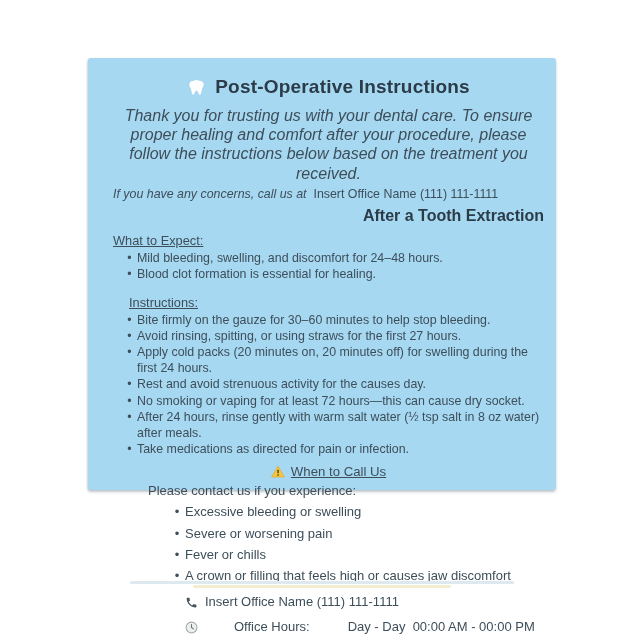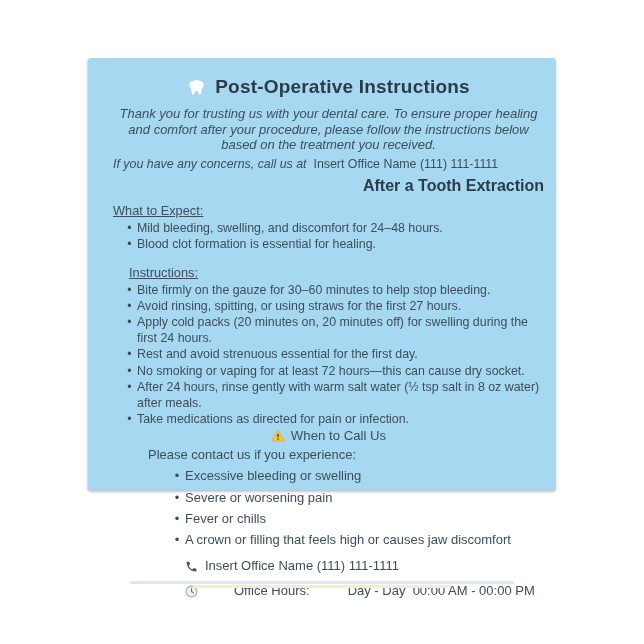--- a/index.html
+++ b/index.html
@@ -20,42 +20,42 @@
     line-height:1.3;
   }
   .header-row{display:flex;align-items:center;justify-content:center;gap:9px;height:26px;}
   .title{
     margin:0;font-size:19px;font-weight:700;color:var(--heading,#2b3c48);
     letter-spacing:.2px;line-height:1.1;
   }
   .icon{display:inline-flex;align-items:center;justify-content:center;}
   .intro{
     margin:6px 4px 0 4px;text-align:center;font-style:italic;
-    font-size:13px;line-height:1.2;
+    font-size:16px;line-height:1.2;
   }
   .concerns{margin:3px 0 0 0;font-size:12.4px;}
   .concerns .it{font-style:italic;}
   .keep-space{white-space:pre-wrap;}
   .section-title{
     margin:4px 0 0 0;text-align:right;font-size:16px;font-weight:700;
     color:var(--heading,#2b3c48);line-height:1.3;
   }
   .block-heading{
     margin:6px 0 1px 0;font-size:12.8px;font-weight:400;
     text-decoration:underline;line-height:1.25;
   }
   .block-heading.instr{margin-top:13px;margin-left:16px;}
   .list{margin-left:9px;}
   .li{display:flex;align-items:flex-start;}
   .li .bullet{flex:0 0 15px;text-align:center;line-height:1.3;}
   .li .bullet::before{content:"\2022";}
   .li .li-text{flex:1;line-height:1.3;}
   .when-row{
     display:flex;align-items:center;justify-content:center;gap:6px;
-    font-size:13.2px;line-height:1.35;
+    margin-top:6px;font-size:13.2px;line-height:1.35;text-decoration:underline;
   }
   .sub{margin:2px 0 0 35px;font-size:13px;}
   .list.call{margin-left:56px;margin-top:1px;font-size:13px;}
   .list.call .li{margin-top:4.5px;}
   .list.call .bullet{flex-basis:16px;}
   .footer{margin:8px 0 0 72px;font-size:13px;}
   .f-row{display:flex;align-items:center;gap:7px;line-height:1.38;}
   .f-row + .f-row{margin-top:7px;gap:36px;}
   .f-row .f-label{margin-right:2px;}
   .page-stack{position:absolute;left:88px;top:580px;width:468px;}
@@ -112,21 +112,21 @@
           <span class="li-text">Avoid rinsing, spitting, or using straws for the first 27 hours.</span>
         </div>
 
         <div class="li">
           <span class="bullet"></span>
           <span class="li-text">Apply cold packs (20 minutes on, 20 minutes off) for swelling during the first 24 hours.</span>
         </div>
 
         <div class="li">
           <span class="bullet"></span>
-          <span class="li-text">Rest and avoid strenuous essential for the first day.</span>
+          <span class="li-text">Rest and avoid strenuous activity for the causes day.</span>
         </div>
 
         <div class="li">
           <span class="bullet"></span>
           <span class="li-text">No smoking or vaping for at least 72 hours—this can cause dry socket.</span>
         </div>
 
         <div class="li">
           <span class="bullet"></span>
           <span class="li-text">After 24 hours, rinse gently with warm salt water (½ tsp salt in 8 oz water) after meals.</span>

